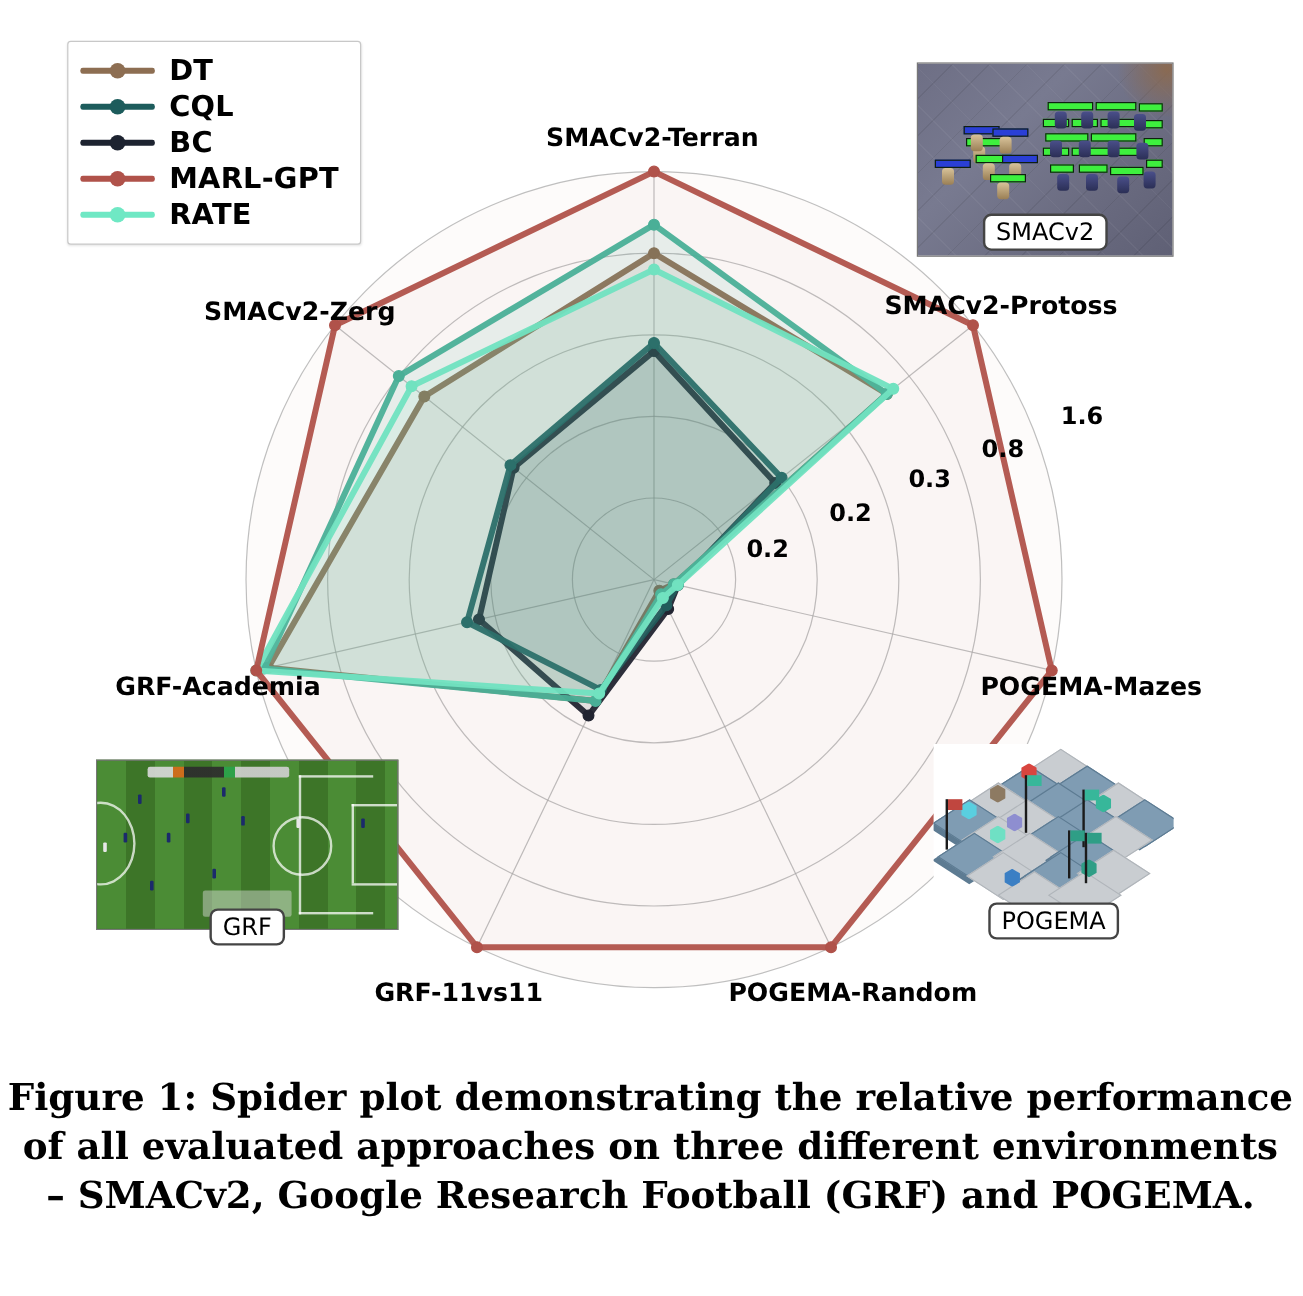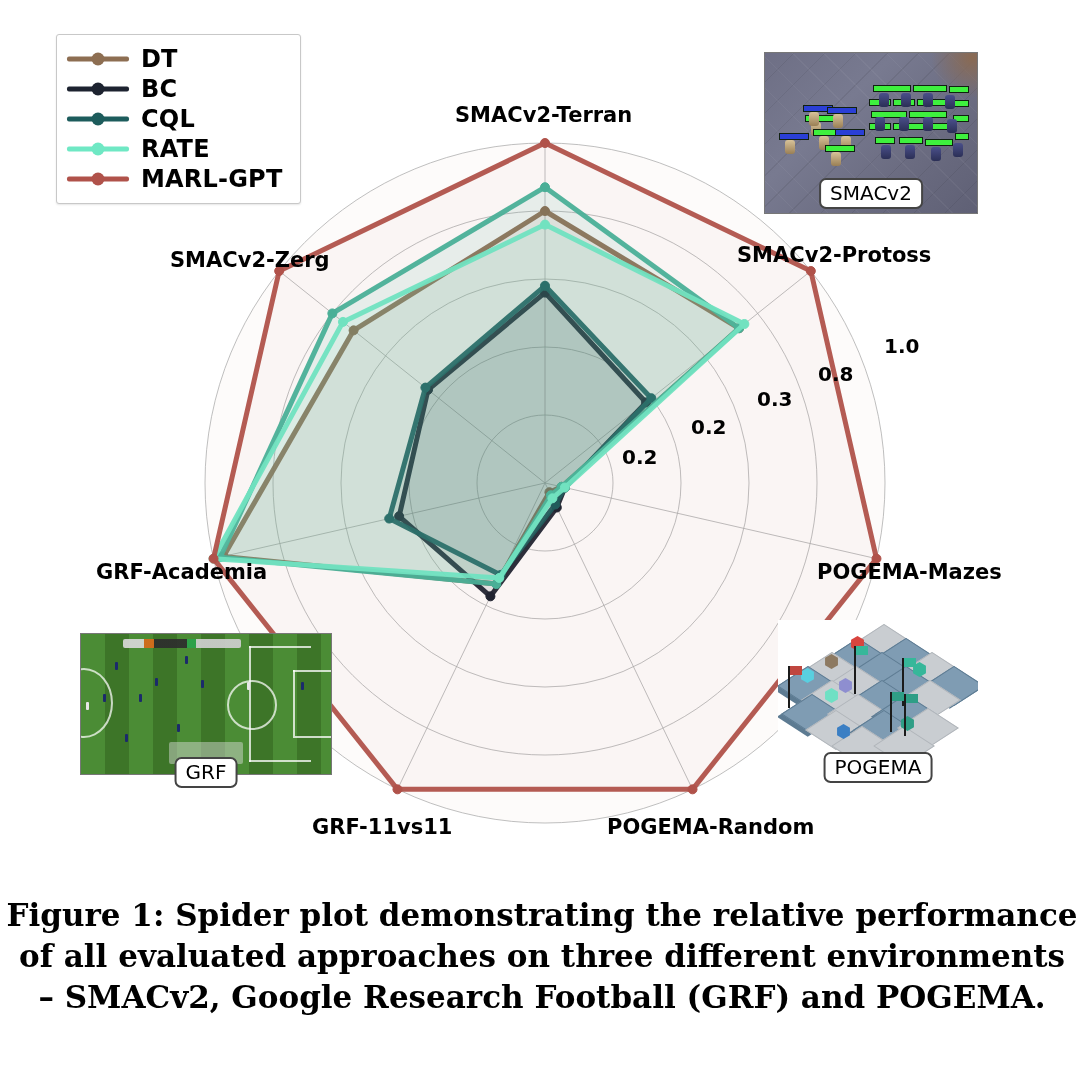--- a/index.html
+++ b/index.html
@@ -196,57 +196,57 @@
   <div class="axis-label" style="left:817px;top:560px;">POGEMA-Mazes</div>
   <div class="axis-label" style="left:607px;top:815px;">POGEMA-Random</div>
   <div class="axis-label" style="left:312px;top:815px;">GRF-11vs11</div>
   <div class="axis-label" style="left:96px;top:560px;">GRF-Academia</div>
   <div class="axis-label" style="left:170px;top:248px;">SMACv2-Zerg</div>
 
   <div class="tick-label" style="left:622px;top:445px;">0.2</div>
   <div class="tick-label" style="left:691px;top:415px;">0.2</div>
   <div class="tick-label" style="left:757px;top:387px;">0.3</div>
   <div class="tick-label" style="left:818px;top:362px;">0.8</div>
-  <div class="tick-label" style="left:884px;top:334px;">1.0</div>
+  <div class="tick-label" style="left:884px;top:334px;">1.6</div>
 
   <div id="legend-box">
     <div class="legend-row">
       <span class="legend-swatch">
         <span class="lline" style="background:#8d6e52"></span>
           <span class="ldot" style="background:#8d6e52"></span>
       </span>
       <span class="legend-label">DT</span>
     </div>
     <div class="legend-row">
       <span class="legend-swatch">
+        <span class="lline" style="background:#1d5c5c"></span>
+          <span class="ldot" style="background:#1d5c5c"></span>
+      </span>
+      <span class="legend-label">CQL</span>
+    </div>
+    <div class="legend-row">
+      <span class="legend-swatch">
         <span class="lline" style="background:#1d2330"></span>
           <span class="ldot" style="background:#1d2330"></span>
       </span>
       <span class="legend-label">BC</span>
     </div>
     <div class="legend-row">
       <span class="legend-swatch">
-        <span class="lline" style="background:#1d5c5c"></span>
-          <span class="ldot" style="background:#1d5c5c"></span>
-      </span>
-      <span class="legend-label">CQL</span>
+        <span class="lline" style="background:#b0524a"></span>
+          <span class="ldot" style="background:#b0524a"></span>
+      </span>
+      <span class="legend-label">MARL-GPT</span>
     </div>
     <div class="legend-row">
       <span class="legend-swatch">
         <span class="lline" style="background:#6fe8c4"></span>
           <span class="ldot" style="background:#6fe8c4"></span>
       </span>
       <span class="legend-label">RATE</span>
-    </div>
-    <div class="legend-row">
-      <span class="legend-swatch">
-        <span class="lline" style="background:#b0524a"></span>
-          <span class="ldot" style="background:#b0524a"></span>
-      </span>
-      <span class="legend-label">MARL-GPT</span>
     </div>
   </div>
 
   <div class="thumb" id="thumb-smacv2" style="left:764px;top:52px;">
     <div class="thumb-img">
       <div class="sc2-floor"></div>
         <div class="sc2-dirt"></div>
 
       <div class="sc2-bar blue" style="left:14px;top:80px;width:28px;"></div>
       <div class="sc2-unit" style="left:20px;top:87px;"></div>

